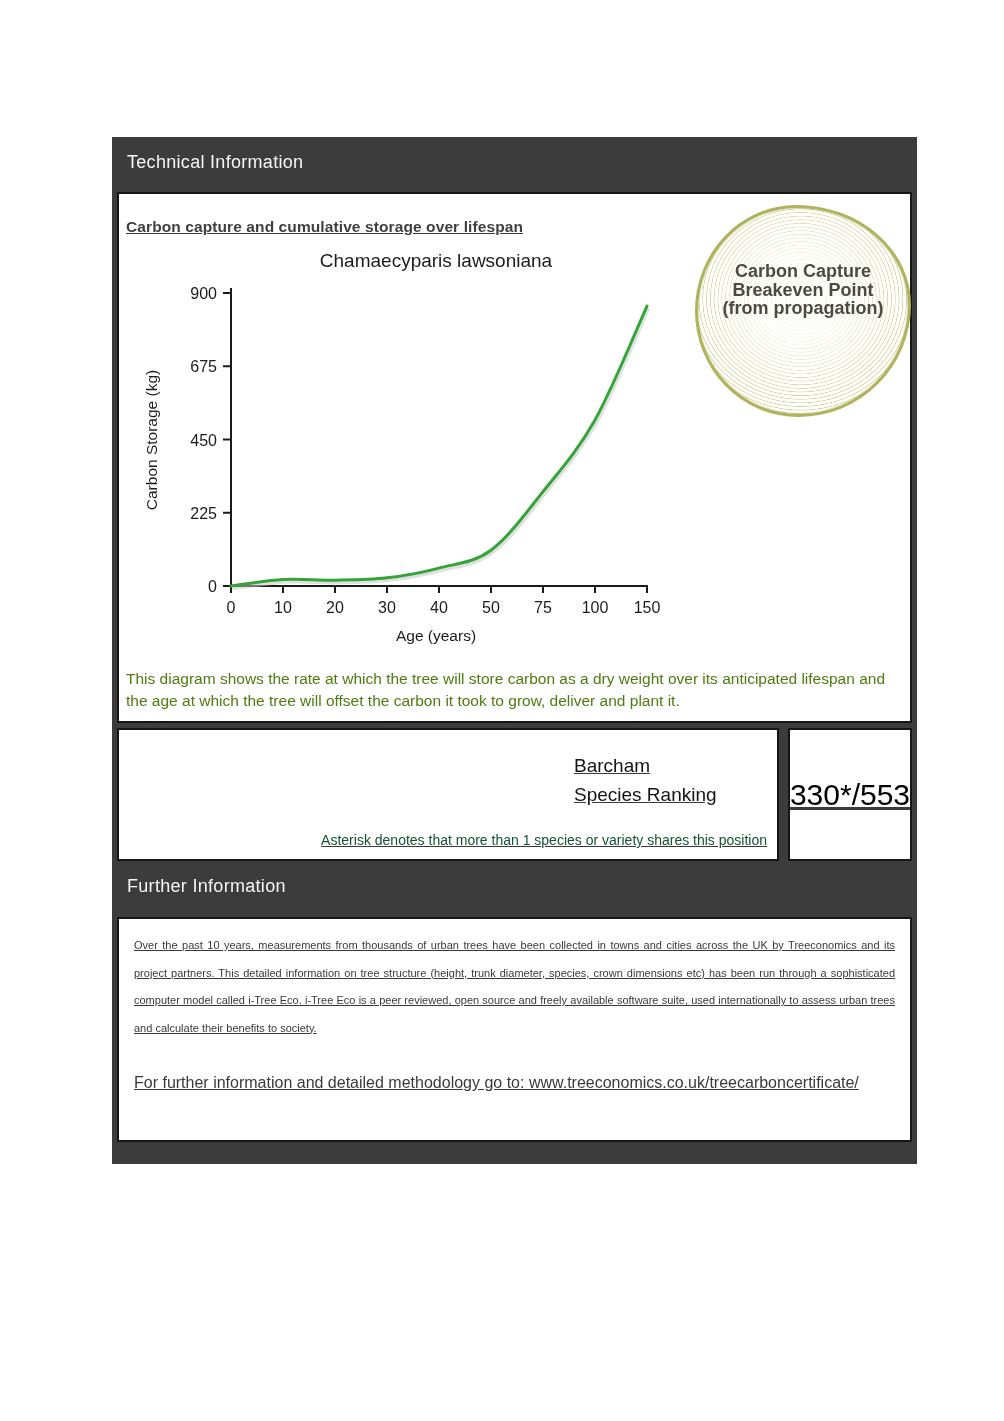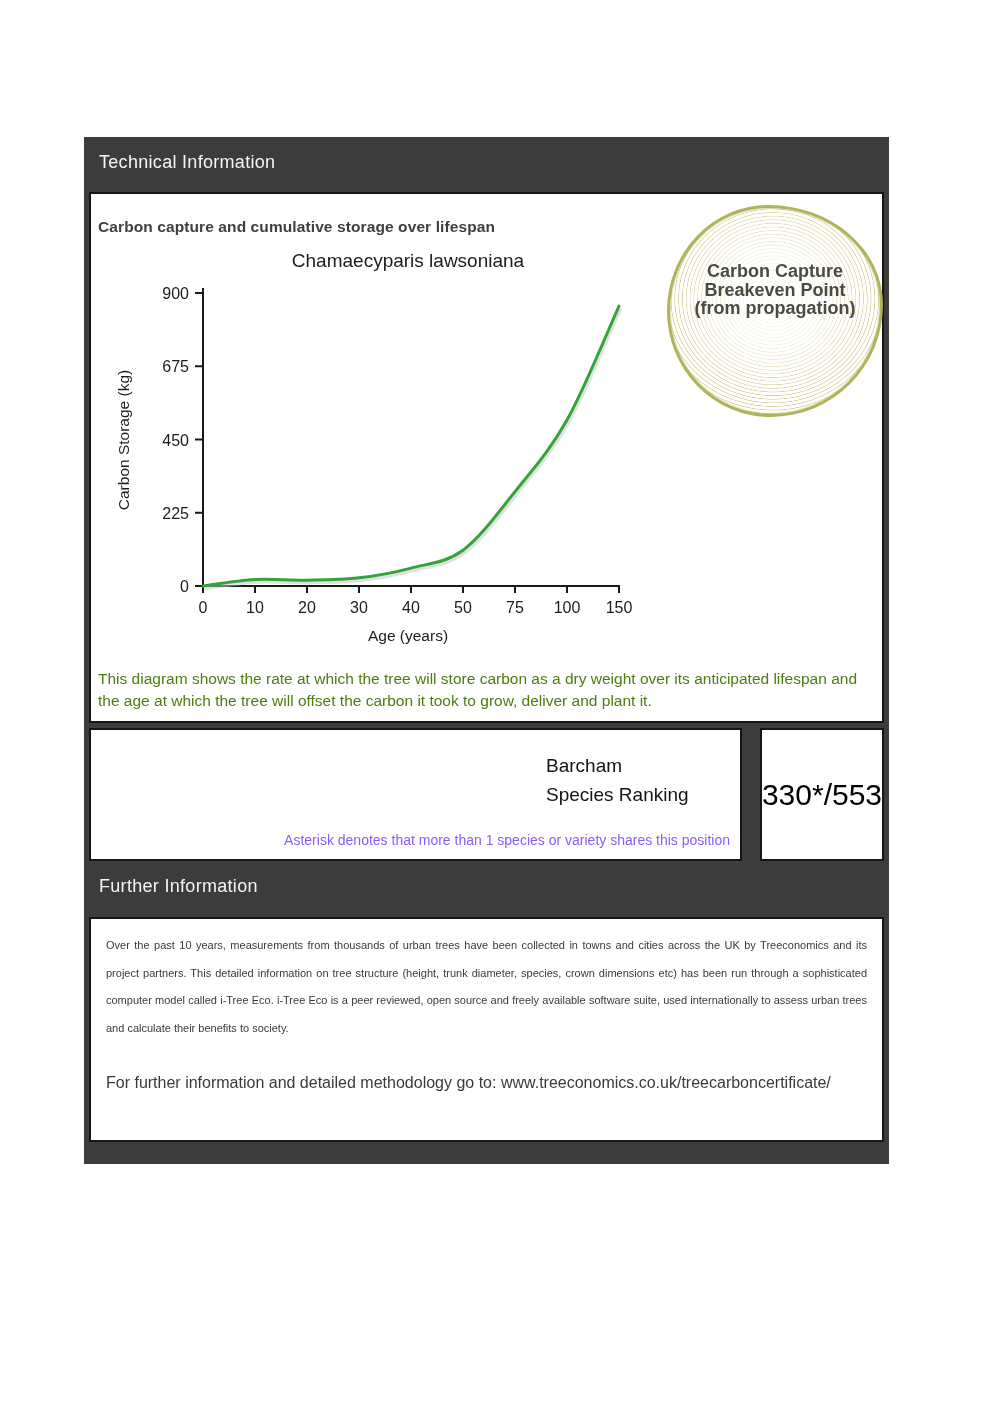--- a/index.html
+++ b/index.html
@@ -1,21 +1,22 @@
 <!DOCTYPE html>
 <html><head>
 <meta charset="utf-8">
 <style>
   * { margin:0; padding:0; box-sizing:border-box; }
   html,body { width:1004px; height:1421px; background:#ffffff; font-family:"Liberation Sans", sans-serif; }
   body { position:relative; overflow:hidden; color:#3a3a3a; }
 
   .doc {
-    position:absolute; left:84px; top:137px; width:805px; height:1027px;
+    position:absolute; left:112px; top:137px; width:805px; height:1027px;
     background:#3c3c3c;
+    text-decoration:underline;
   }
 
   .band { color:#f5f5f5; font-size:18px; letter-spacing:0.3px; }
   .band-a { height:55px; padding:15px 0 0 15px; }
   .band-b { height:56px; padding:15px 0 0 15px; }
 
   .box { background:#ffffff; border:2px solid #161616; margin:0 5px; }
 
   .box-a { position:relative; height:531px; }
   .section-title { padding:24px 0 0 7px; font-weight:bold; font-size:15.5px; color:#3f3f3f; letter-spacing:0.1px; }
@@ -41,28 +42,28 @@
   }
   .badge-lines { margin-top:54px; font-weight:bold; font-size:18px; line-height:18.5px; color:#4b4b41; }
   .badge-value { margin-top:13px; font-size:40px; color:#52524a; letter-spacing:-0.5px; }
 
   .chart-note {
     position:absolute; left:7px; top:474px; width:782px;
     font-size:15.5px; line-height:22px; color:#4d7c0f;
   }
 
   
-  .rank-row { display:flex; gap:18px; margin:5px 5px 0; height:133px; }
+  .rank-row { display:flex; gap:9px; margin:5px 5px 0; height:133px; }
   .rank-left {
     flex:1; background:#fff; border:2px solid #161616;
     display:flex; flex-direction:column; justify-content:space-between;
     padding:21px 6px 11px 0;
   }
   .rank-label { padding-left:455px; font-size:19px; line-height:29px; color:#141414; }
-  .rank-note { text-align:right; padding-right:4px; font-size:14px; color:#8b5cf6; }
+  .rank-note { text-align:right; padding-right:4px; font-size:14px; color:#14532d; }
   .rank-right {
     width:124px; background:#fff; border:2px solid #161616;
     display:flex; align-items:center; justify-content:center;
     font-size:30px; color:#000;
   }
 
   .box-b { height:225px; padding:13px 15px; }
   .fi-paragraph { font-size:11px; line-height:27.5px; text-align:justify; color:#3a3a3a; }
   .fi-link-line { font-size:16px; line-height:27.5px; color:#3a3a3a; margin-top:27px; }
 </style>

